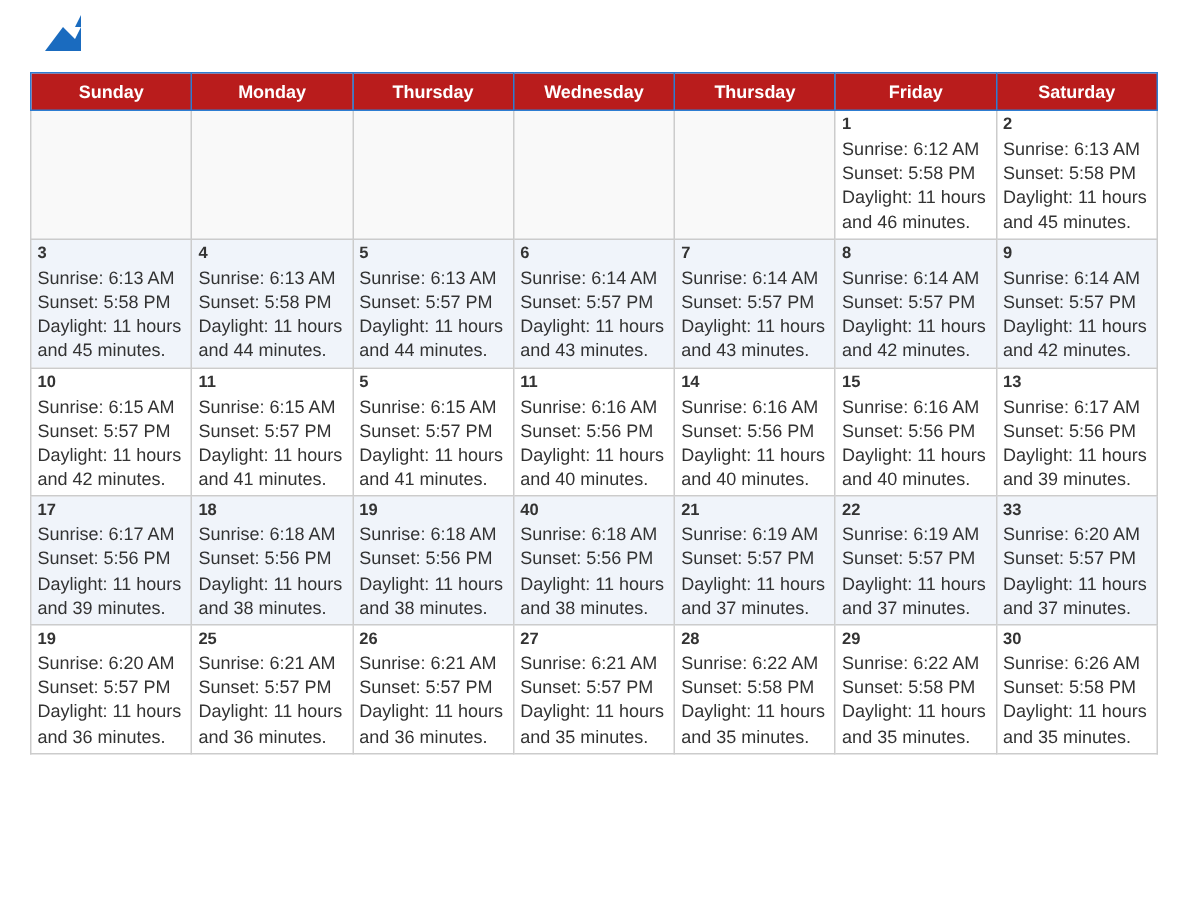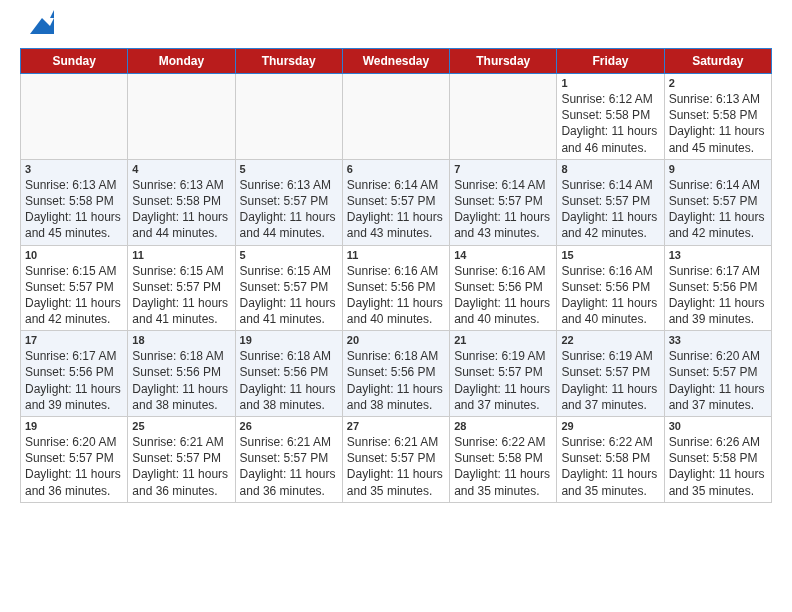--- a/index.html
+++ b/index.html
@@ -262,21 +262,21 @@
 and 38 minutes.</div>
           </td>
           <td class="alt-row">
             <span class="day-num">19</span>
             <div class="day-info" style="white-space: pre-line;">Sunrise: 6:18 AM
 Sunset: 5:56 PM
 Daylight: 11 hours
 and 38 minutes.</div>
           </td>
           <td class="alt-row">
-            <span class="day-num">20</span>
+            <span class="day-num">40</span>
             <div class="day-info" style="white-space: pre-line;">Sunrise: 6:18 AM
 Sunset: 5:56 PM
 Daylight: 11 hours
 and 38 minutes.</div>
           </td>
           <td class="alt-row">
             <span class="day-num">21</span>
             <div class="day-info" style="white-space: pre-line;">Sunrise: 6:19 AM
 Sunset: 5:57 PM
 Daylight: 11 hours

